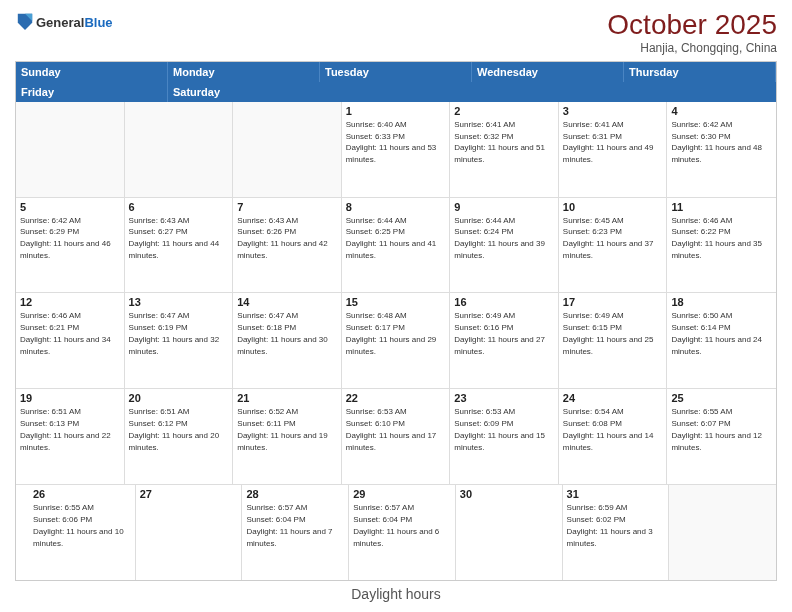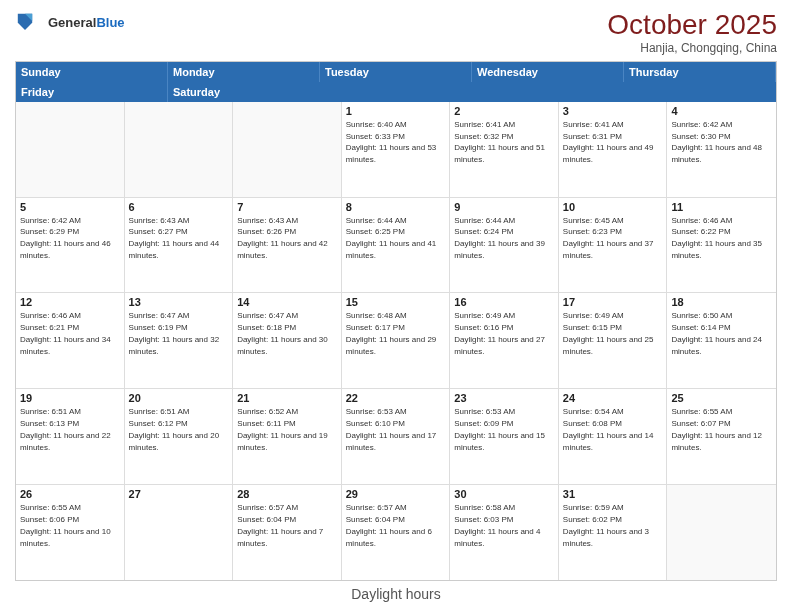--- a/index.html
+++ b/index.html
@@ -19,21 +19,21 @@
     }
     .header {
       display: flex;
       justify-content: space-between;
       align-items: flex-start;
       margin-bottom: 6px;
     }
     .logo {
       display: flex;
       align-items: center;
-      gap: 14px;
+      gap: 2px;
     }
     .logo-text {
       font-size: 13px;
       line-height: 1.2;
     }
     .logo-general { color: #333; font-weight: bold; }
     .logo-blue { color: #1a6abf; font-weight: bold; }
     .logo-icon {
       width: 18px;
       height: 22px;
@@ -76,21 +76,21 @@
       flex: 1;
       display: flex;
       flex-direction: column;
     }
     .cal-row {
       display: grid;
       grid-template-columns: repeat(7, 1fr);
       flex: 1;
       border-bottom: 1px solid #ddd;
     }
-    .cal-row:last-child { border-bottom: none; }
+    .cal-row:last-child { border-bottom: none; margin-left: 13px; }
     .cal-cell {
       border-right: 1px solid #ddd;
       padding: 3px 4px;
       font-size: 8.5px;
       color: #333;
       background: #fff;
       vertical-align: top;
       min-height: 0;
     }
     .cal-cell:last-child { border-right: none; }
@@ -182,21 +182,21 @@
           <div class="cal-cell"><span class="day-number">22</span><span class="cell-text">Sunrise: 6:53 AM<br>Sunset: 6:10 PM<br>Daylight: 11 hours and 17 minutes.</span></div>
           <div class="cal-cell"><span class="day-number">23</span><span class="cell-text">Sunrise: 6:53 AM<br>Sunset: 6:09 PM<br>Daylight: 11 hours and 15 minutes.</span></div>
           <div class="cal-cell"><span class="day-number">24</span><span class="cell-text">Sunrise: 6:54 AM<br>Sunset: 6:08 PM<br>Daylight: 11 hours and 14 minutes.</span></div>
           <div class="cal-cell"><span class="day-number">25</span><span class="cell-text">Sunrise: 6:55 AM<br>Sunset: 6:07 PM<br>Daylight: 11 hours and 12 minutes.</span></div>
         </div>
         <div class="cal-row">
           <div class="cal-cell"><span class="day-number">26</span><span class="cell-text">Sunrise: 6:55 AM<br>Sunset: 6:06 PM<br>Daylight: 11 hours and 10 minutes.</span></div>
           <div class="cal-cell"><span class="day-number">27</span></div>
           <div class="cal-cell"><span class="day-number">28</span><span class="cell-text">Sunrise: 6:57 AM<br>Sunset: 6:04 PM<br>Daylight: 11 hours and 7 minutes.</span></div>
           <div class="cal-cell"><span class="day-number">29</span><span class="cell-text">Sunrise: 6:57 AM<br>Sunset: 6:04 PM<br>Daylight: 11 hours and 6 minutes.</span></div>
-          <div class="cal-cell"><span class="day-number">30</span><span class="cell-text">Sunrise: 6:58 AM<br>Sunset: 6:03 PM<br>Daylight: 11 hours and 4 minutes.</span></div>
+          <div class="cal-cell"><span class="day-number">30</span></div>
           <div class="cal-cell"><span class="day-number">31</span><span class="cell-text">Sunrise: 6:59 AM<br>Sunset: 6:02 PM<br>Daylight: 11 hours and 3 minutes.</span></div>
           <div class="cal-cell empty"></div>
         </div>
       </div>
   </div>
 
   <div class="footer">
     <span>Daylight hours</span>
   </div>
 </div>

